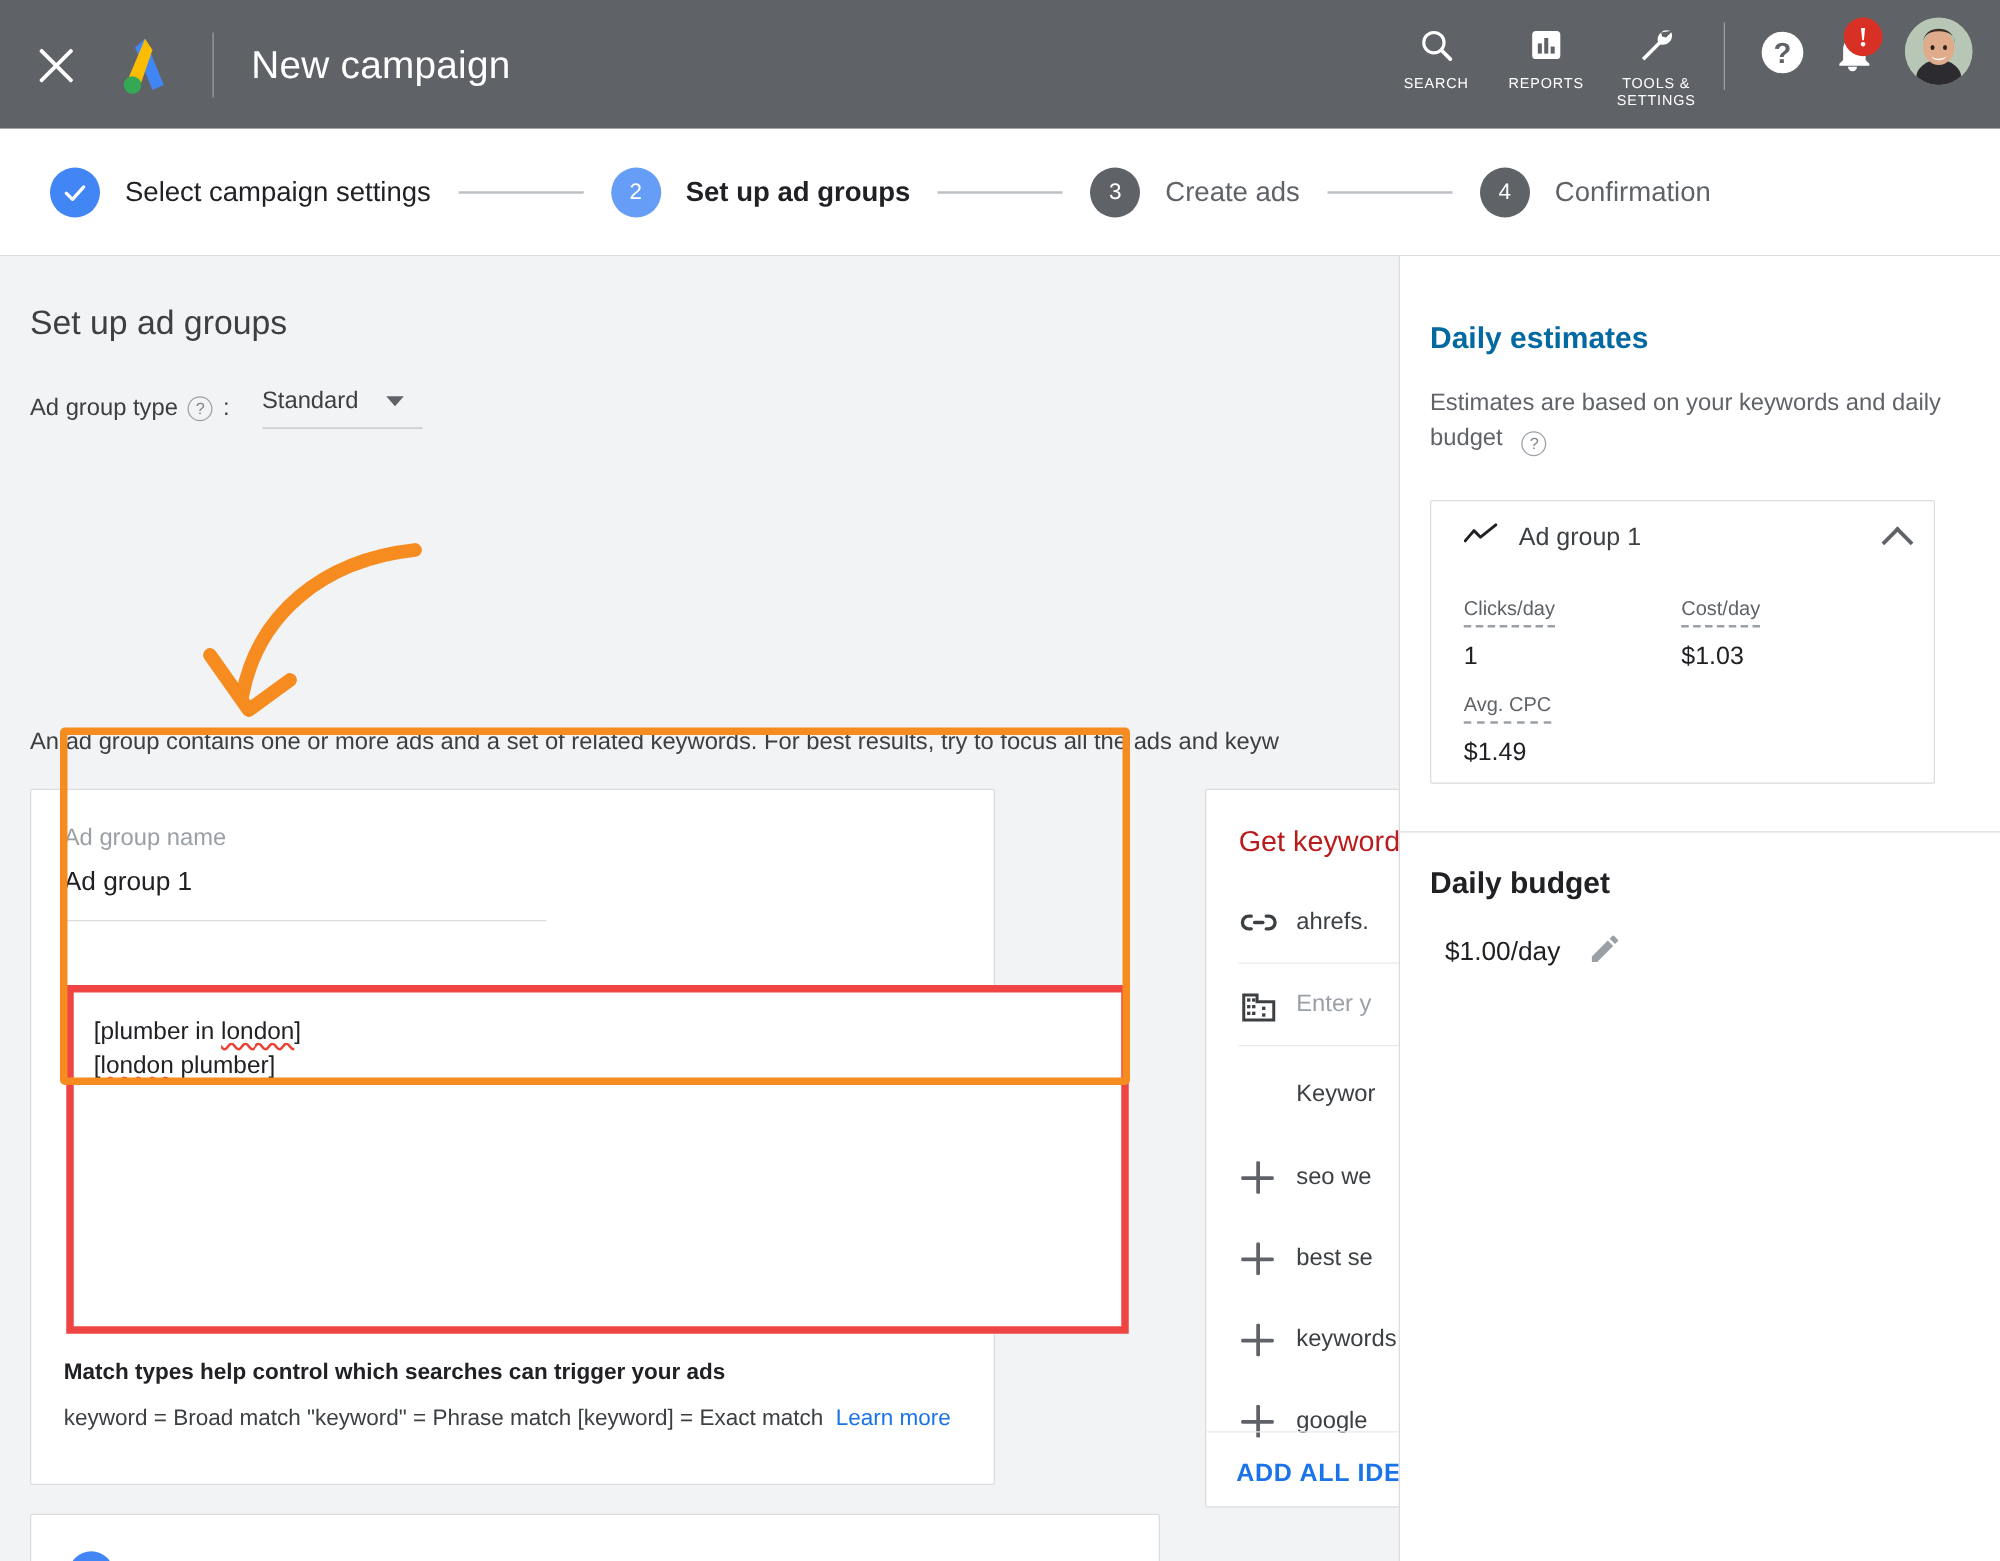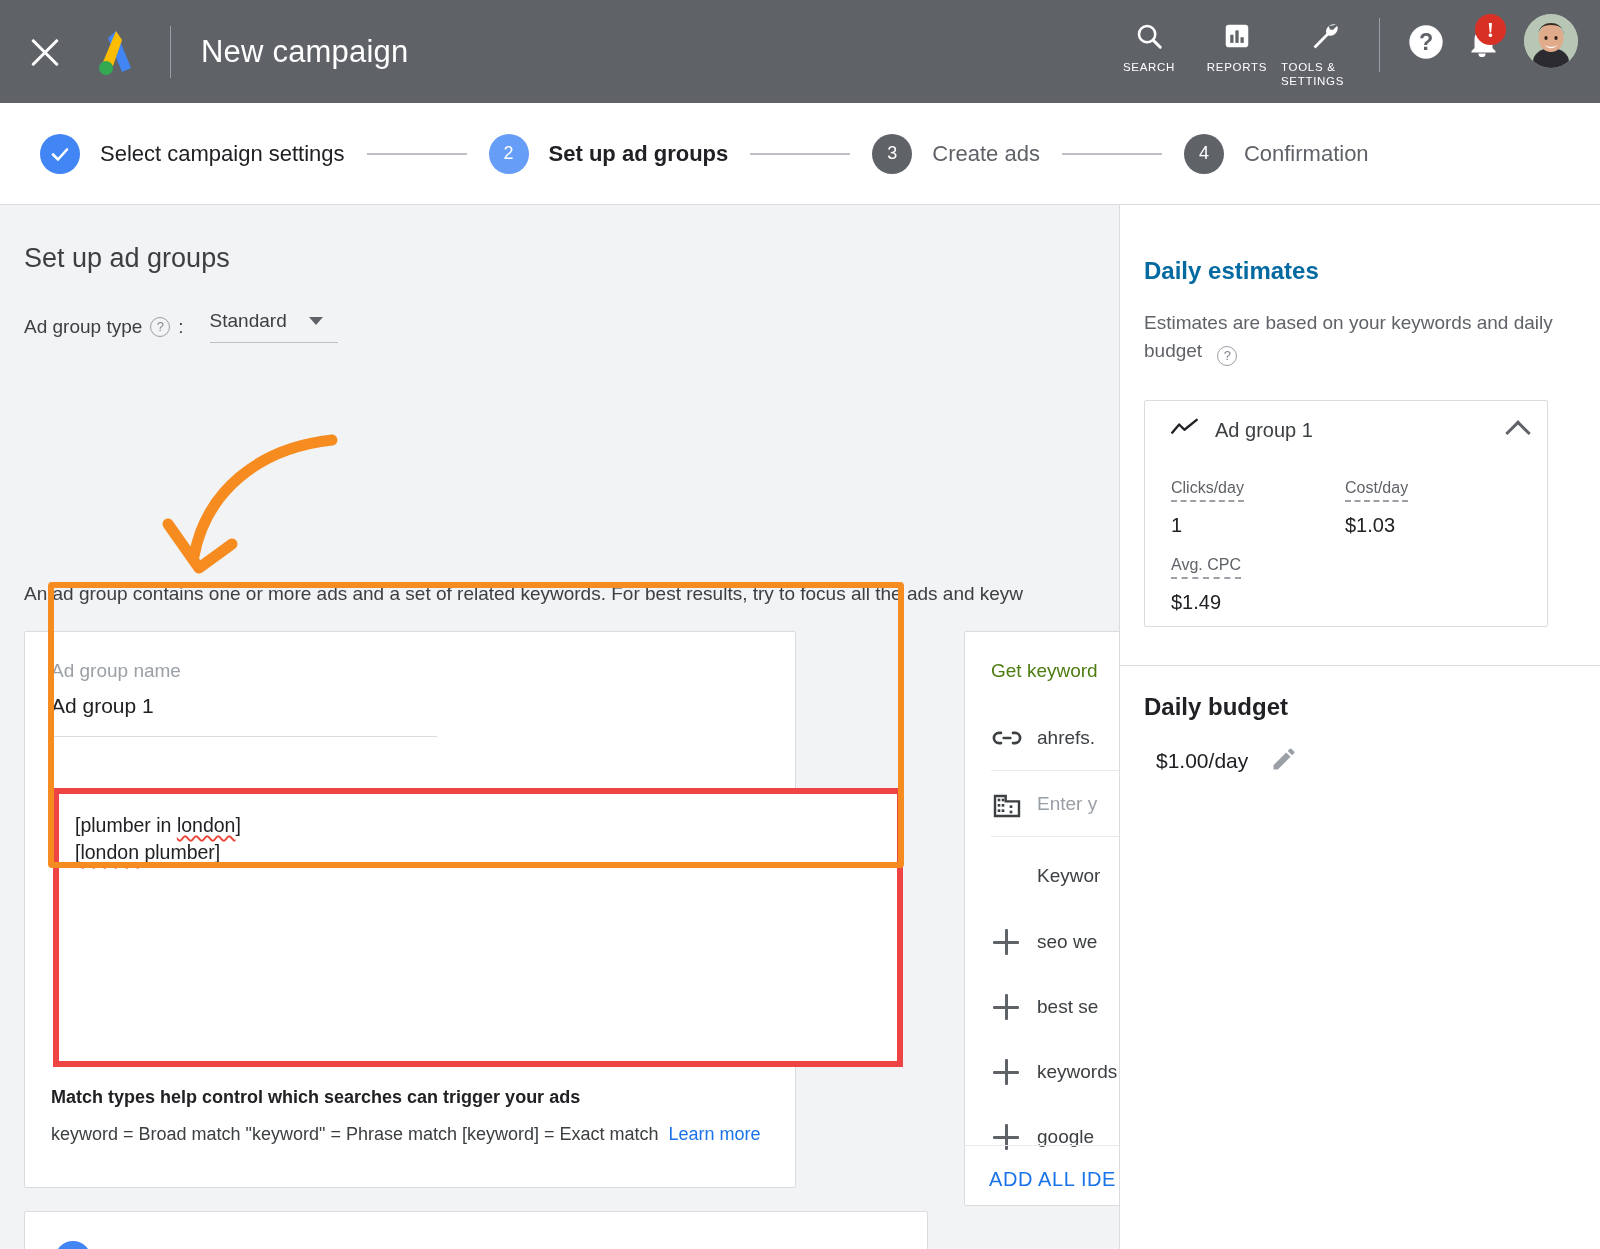--- a/index.html
+++ b/index.html
@@ -49,21 +49,21 @@
     margin-left: auto; display: flex; align-items: flex-start; height: 103px;
     padding-top: 14px;
   }
   .tool {
     display: flex; flex-direction: column; align-items: center;
     width: 88px; cursor: pointer; color: #fff;
   }
   .tool .glyph { height: 44px; display: flex; align-items: center; justify-content: center; }
   .tool .tlabel {
     font-size: 11.5px; letter-spacing: .7px; color: #ffffff;
-    line-height: 14px; margin-top: 2px;
+    text-align: center; line-height: 14px; margin-top: 2px;
   }
   .top-sep {
     width: 1px; height: 54px; background: #9aa0a6;
     margin: 4px 18px 0 10px; flex: none;
   }
   .icon-btn {
     width: 56px; height: 56px; display: flex; align-items: center;
     justify-content: center; cursor: pointer; position: relative;
   }
   .badge-dot {
@@ -215,21 +215,21 @@
   }
 
   
   .kwideas-card {
     position: absolute; left: 964px; top: 426px;
     width: 420px; height: 575px; background: #fff;
     border: 1px solid #dadce0; border-radius: 2px; overflow: hidden;
   }
   .kwi-title {
     position: absolute; left: 26px; top: 28px;
-    font-size: 19px; color: #4d7c0f; white-space: nowrap;
+    font-size: 23px; color: #b91c1c; white-space: nowrap;
   }
   .kwi-row {
     position: absolute; left: 26px; display: flex; align-items: center;
     width: 380px; height: 64px;
   }
   .kwi-row .ic { width: 46px; flex: none; display: flex; align-items: center; }
   .kwi-row .tx { font-size: 19px; color: #3c4043; white-space: nowrap; }
   .kwi-row .tx.ph { color: #9aa0a6; }
   .kwi-div {
     position: absolute; left: 26px; width: 380px; height: 1px; background: #e8eaed;
@@ -241,21 +241,21 @@
     content:""; position:absolute; background:#5f6368; border-radius:1px;
   }
   .kwi-plus:before { left: 2px; top: 13.5px; width: 26px; height: 3px; }
   .kwi-plus:after  { left: 13.5px; top: 2px; width: 3px; height: 26px; }
   .kwi-footdiv {
     position: absolute; left: 0; top: 513px; width: 420px; height: 1px;
     background: #e8eaed;
   }
   .kwi-addall {
     position: absolute; left: 24px; top: 536px;
-    font-size: 20px; font-weight: 400; letter-spacing: .6px;
+    font-size: 20px; font-weight: 700; letter-spacing: .6px;
     color: #1a73e8; white-space: nowrap; cursor: pointer;
   }
 
   
   .sidebar {
     position: absolute; left: 1119px; top: 0; width: 481px; height: 1044px;
     background: #ffffff; border-left: 1px solid #dadce0;
   }
   .sb-h1 {
     position: absolute; left: 24px; top: 52px;

